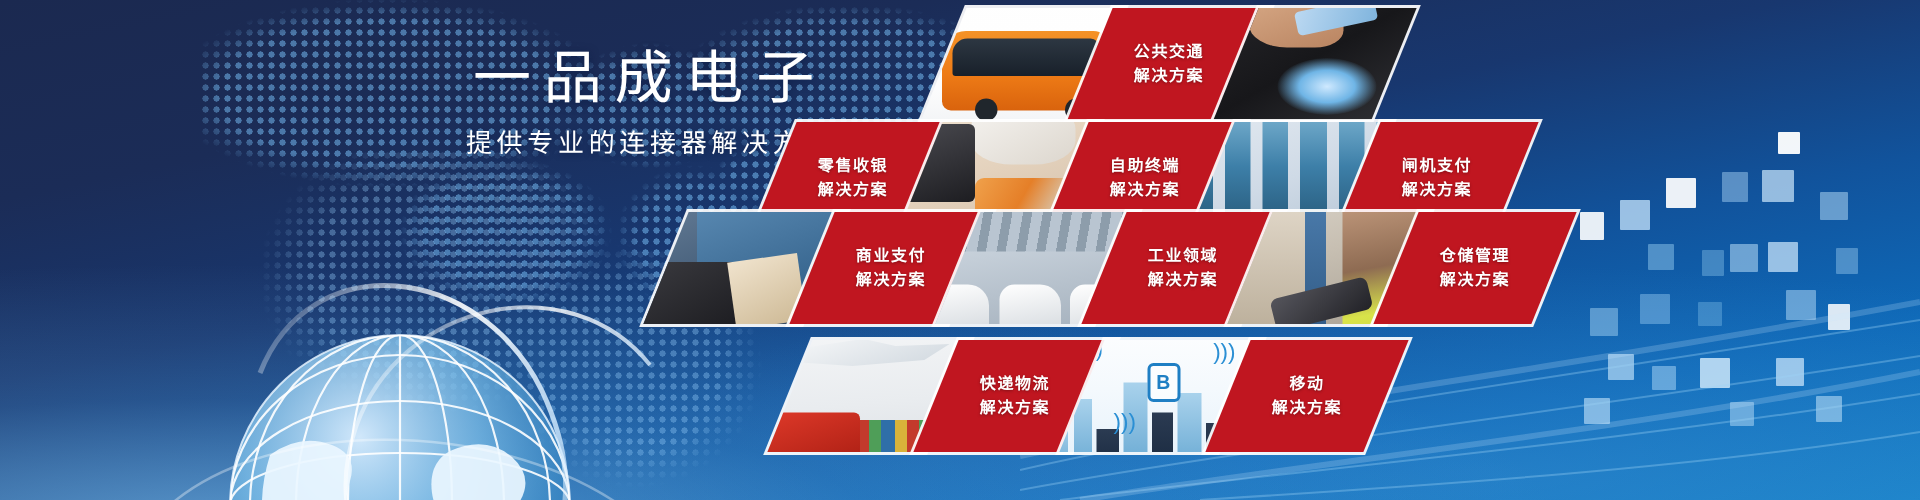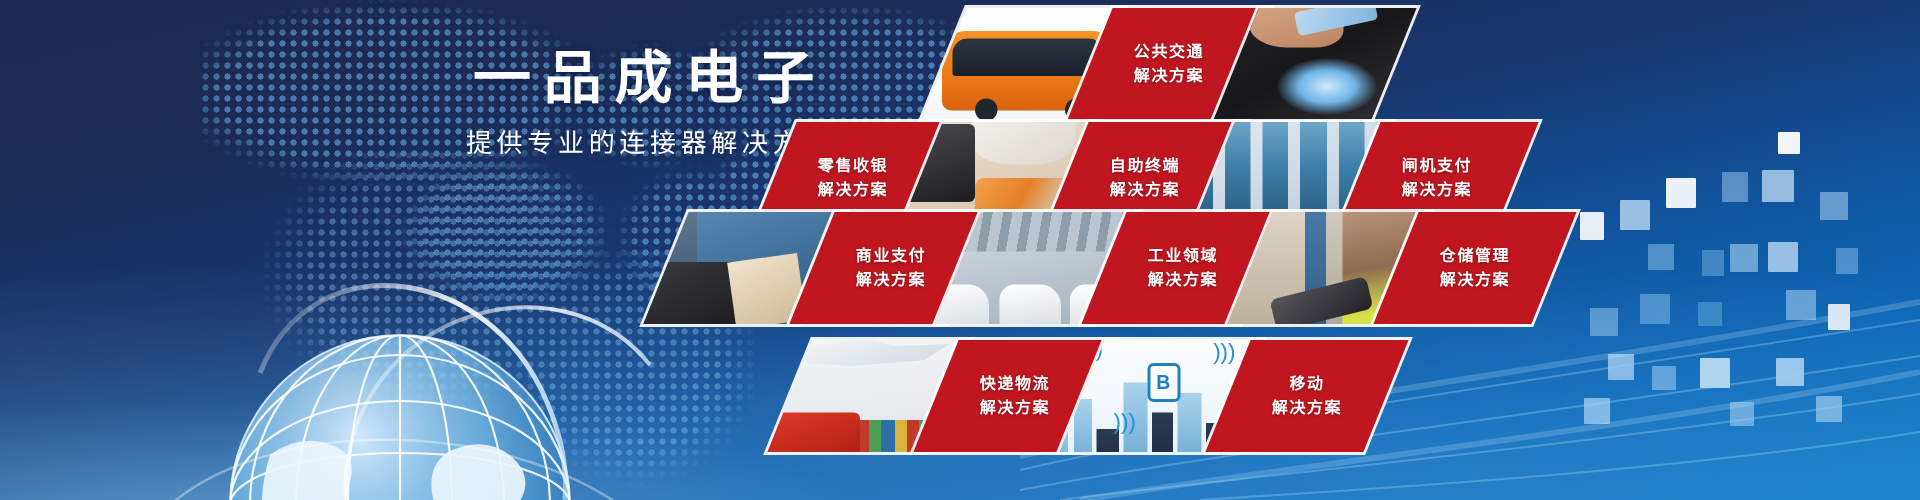--- a/index.html
+++ b/index.html
@@ -54,21 +54,21 @@
   .squares{position:absolute;right:0;top:140px;width:330px;height:360px;}
   .sq{position:absolute;border-radius:1px;}
 
   
   .streaks{position:absolute;right:0;bottom:0;width:900px;height:330px;overflow:hidden;}
 
   
   .headline{
     position:absolute;left:330px;top:48px;width:640px;text-align:center;
     color:#ffffff;letter-spacing:.22em;
-    font-size:58px;line-height:1.05;font-weight:700;
+    font-size:58px;line-height:1.05;font-weight:400;
     text-shadow:0 2px 10px rgba(0,20,60,.55);
     white-space:nowrap;
   }
   .subline{
     position:absolute;left:300px;top:122px;width:700px;text-align:center;
     color:#ffffff;letter-spacing:.18em;font-size:26px;font-weight:400;
     text-shadow:0 1px 6px rgba(0,20,60,.5);white-space:nowrap;
   }
 
   

